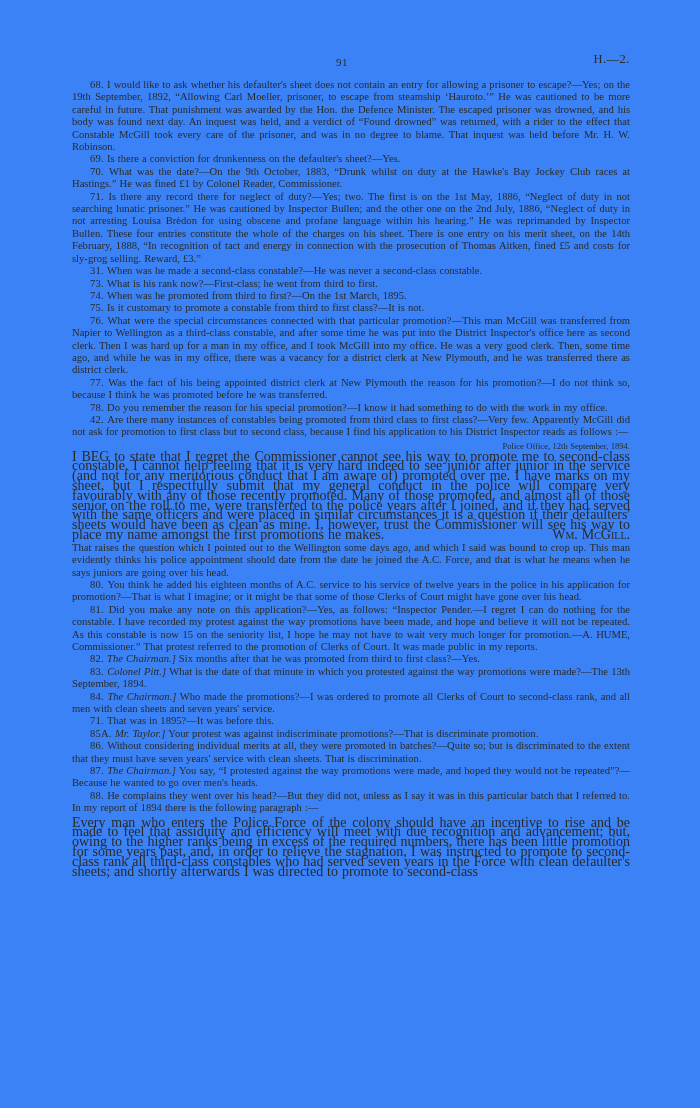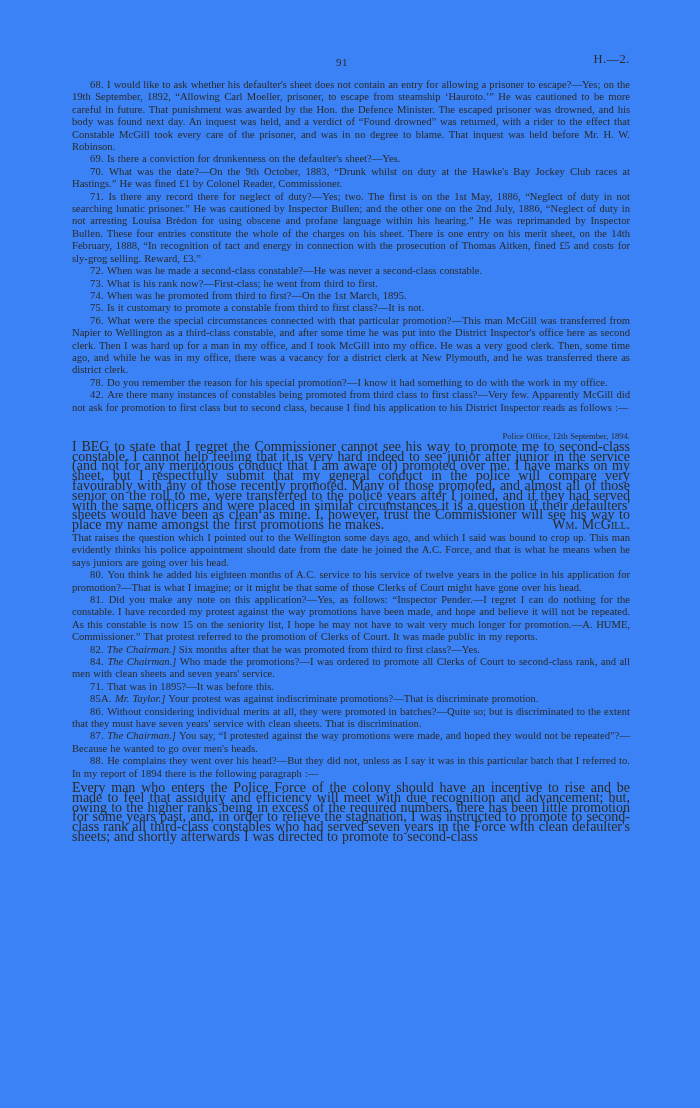--- a/index.html
+++ b/index.html
@@ -31,21 +31,21 @@
     font-size:10.6px; line-height:12.4px;
     text-align:justify;
     word-spacing:0.4px;
   }
   p.para { margin:0; padding:0; }
   p.para.qa { text-indent:18px; }
   p.para.flush { text-indent:0; }
   p.para.dateline {
     font-size:8.5px; line-height:9.8px;
     text-align:right; text-indent:0;
-    margin-top:18px;
+    margin-top:3px;
   }
   p.para.small {
     font-size:14px; line-height:9.8px;
     text-indent:0;
     margin-bottom:2px;
   }
   p.para.small.report { margin-top:3px; }
   .qnum { letter-spacing:0.2px; }
   i[data-name="speaker-name"] { font-style:italic; }
   .signature {
@@ -61,33 +61,35 @@
 <div class="page" data-name="document-page">
   <div class="page-header" data-name="page-header">
     <span class="page-number" data-name="page-number">91</span>
     <span class="doc-ref" data-name="document-reference">H.—2.</span>
   </div>
   <div class="doc-body" data-name="document-body">
       <p class="para qa" data-name="paragraph"><span class="qnum" data-name="question-number">68. </span>I would like to ask whether his defaulter's sheet does not contain an entry for allowing a prisoner to escape?—Yes; on the 19th September, 1892, “Allowing Carl Moeller, prisoner, to escape from steamship ‘Hauroto.’”  He was cautioned to be more careful in future.  That punishment was awarded by the Hon. the Defence Minister.  The escaped prisoner was drowned, and his body was found next day.  An inquest was held, and a verdict of “Found drowned” was returned, with a rider to the effect that Constable McGill took every care of the prisoner, and was in no degree to blame.  That inquest was held before Mr. H. W. Robinson.</p>
       <p class="para qa" data-name="paragraph"><span class="qnum" data-name="question-number">69. </span>Is there a conviction for drunkenness on the defaulter's sheet?—Yes.</p>
       <p class="para qa" data-name="paragraph"><span class="qnum" data-name="question-number">70. </span>What was the date?—On the 9th October, 1883, “Drunk whilst on duty at the Hawke's Bay Jockey Club races at Hastings.”  He was fined £1 by Colonel Reader, Commissioner.</p>
       <p class="para qa" data-name="paragraph"><span class="qnum" data-name="question-number">71. </span>Is there any record there for neglect of duty?—Yes; two.  The first is on the 1st May, 1886, “Neglect of duty in not searching lunatic prisoner.”  He was cautioned by Inspector Bullen; and the other one on the 2nd July, 1886, “Neglect of duty in not arresting Louisa Brèdon for using obscene and profane language within his hearing.”  He was reprimanded by Inspector Bullen.  These four entries constitute the whole of the charges on his sheet.  There is one entry on his merit sheet, on the 14th February, 1888, “In recognition of tact and energy in connection with the prosecution of Thomas Aitken, fined £5 and costs for sly-grog selling.  Reward, £3.”</p>
-      <p class="para qa" data-name="paragraph"><span class="qnum" data-name="question-number">72. </span>When was he made a second-class constable?—He was never a second-class constable.</p>
+      <p class="para qa" data-name="paragraph"><span class="qnum" data-name="question-number">31. </span>When was he made a second-class constable?—He was never a second-class constable.</p>
       <p class="para qa" data-name="paragraph"><span class="qnum" data-name="question-number">73. </span>What is his rank now?—First-class; he went from third to first.</p>
       <p class="para qa" data-name="paragraph"><span class="qnum" data-name="question-number">74. </span>When was he promoted from third to first?—On the 1st March, 1895.</p>
       <p class="para qa" data-name="paragraph"><span class="qnum" data-name="question-number">75. </span>Is it customary to promote a constable from third to first class?—It is not.</p>
       <p class="para qa" data-name="paragraph"><span class="qnum" data-name="question-number">76. </span>What were the special circumstances connected with that particular promotion?—This man McGill was transferred from Napier to Wellington as a third-class constable, and after some time he was put into the District Inspector's office here as second clerk.  Then I was hard up for a man in my office, and I took McGill into my office.  He was a very good clerk.  Then, some time ago, and while he was in my office, there was a vacancy for a district clerk at New Plymouth, and he was transferred there as district clerk.</p>
+      <p class="para qa" data-name="paragraph"><span class="qnum" data-name="question-number">77. </span>Was the fact of his being appointed district clerk at New Plymouth the reason for his promotion?—I do not think so, because I think he was promoted before he was transferred.</p>
       <p class="para qa" data-name="paragraph"><span class="qnum" data-name="question-number">78. </span>Do you remember the reason for his special promotion?—I know it had something to do with the work in my office.</p>
       <p class="para qa" data-name="paragraph"><span class="qnum" data-name="question-number">42. </span>Are there many instances of constables being promoted from third class to first class?—Very few.  Apparently McGill did not ask for promotion to first class but to second class, because I find his application to his District Inspector reads as follows :—</p>
       <p class="para dateline" data-name="paragraph">Police Office, 12th September, 1894.</p>
       <p class="para small" data-name="paragraph">I BEG to state that I regret the Commissioner cannot see his way to promote me to second-class constable.  I cannot help feeling that it is very hard indeed to see junior after junior in the service (and not for any meritorious conduct that I am aware of) promoted over me.  I have marks on my sheet, but I respectfully submit that my general conduct in the police will compare very favourably with any of those recently promoted.  Many of those promoted, and almost all of those senior on the roll to me, were transferred to the police years after I joined, and if they had served with the same officers and were placed in similar circumstances it is a question if their defaulters' sheets would have been as clean as mine.  I, however, trust the Commissioner will see his way to place my name amongst the first promotions he makes.<span class="signature" data-name="letter-signature">Wm. McGill.</span></p>
       <p class="para flush" data-name="paragraph">That raises the question which I pointed out to the Wellington some days ago, and which I said was bound to crop up.  This man evidently thinks his police appointment should date from the date he joined the A.C. Force, and that is what he means when he says juniors are going over his head.</p>
       <p class="para qa" data-name="paragraph"><span class="qnum" data-name="question-number">80. </span>You think he added his eighteen months of A.C. service to his service of twelve years in the police in his application for promotion?—That is what I imagine; or it might be that some of those Clerks of Court might have gone over his head.</p>
       <p class="para qa" data-name="paragraph"><span class="qnum" data-name="question-number">81. </span>Did you make any note on this application?—Yes, as follows: “Inspector Pender.—I regret I can do nothing for the constable.  I have recorded my protest against the way promotions have been made, and hope and believe it will not be repeated.  As this constable is now 15 on the seniority list, I hope he may not have to wait very much longer for promotion.—A. HUME, Commissioner.”  That protest referred to the promotion of Clerks of Court.  It was made public in my reports.</p>
       <p class="para qa" data-name="paragraph"><span class="qnum" data-name="question-number">82. </span><i data-name="speaker-name">The Chairman.] </i>Six months after that he was promoted from third to first class?—Yes.</p>
+      <p class="para qa" data-name="paragraph"><span class="qnum" data-name="question-number">83. </span><i data-name="speaker-name">Colonel Pitt.] </i>What is the date of that minute in which you protested against the way promotions were made?—The 13th September, 1894.</p>
       <p class="para qa" data-name="paragraph"><span class="qnum" data-name="question-number">84. </span><i data-name="speaker-name">The Chairman.] </i>Who made the promotions?—I was ordered to promote all Clerks of Court to second-class rank, and all men with clean sheets and seven years' service.</p>
       <p class="para qa" data-name="paragraph"><span class="qnum" data-name="question-number">71. </span>That was in 1895?—It was before this.</p>
       <p class="para qa" data-name="paragraph"><span class="qnum" data-name="question-number">85A. </span><i data-name="speaker-name">Mr. Taylor.] </i>Your protest was against indiscriminate promotions?—That is discriminate promotion.</p>
       <p class="para qa" data-name="paragraph"><span class="qnum" data-name="question-number">86. </span>Without considering individual merits at all, they were promoted in batches?—Quite so; but is discriminated to the extent that they must have seven years' service with clean sheets.  That is discrimination.</p>
       <p class="para qa" data-name="paragraph"><span class="qnum" data-name="question-number">87. </span><i data-name="speaker-name">The Chairman.] </i>You say, “I protested against the way promotions were made, and hoped they would not be repeated”?—Because he wanted to go over men's heads.</p>
       <p class="para qa" data-name="paragraph"><span class="qnum" data-name="question-number">88. </span>He complains they went over his head?—But they did not, unless as I say it was in this particular batch that I referred to.  In my report of 1894 there is the following paragraph :—</p>
       <p class="para small report" data-name="paragraph">Every man who enters the Police Force of the colony should have an incentive to rise and be made to feel that assiduity and efficiency will meet with due recognition and advancement; but, owing to the higher ranks being in excess of the required numbers, there has been little promotion for some years past, and, in order to relieve the stagnation, I was instructed to promote to second-class rank all third-class constables who had served seven years in the Force with clean defaulter's sheets; and shortly afterwards I was directed to promote to second-class</p>
     </div>
 </div>
 

